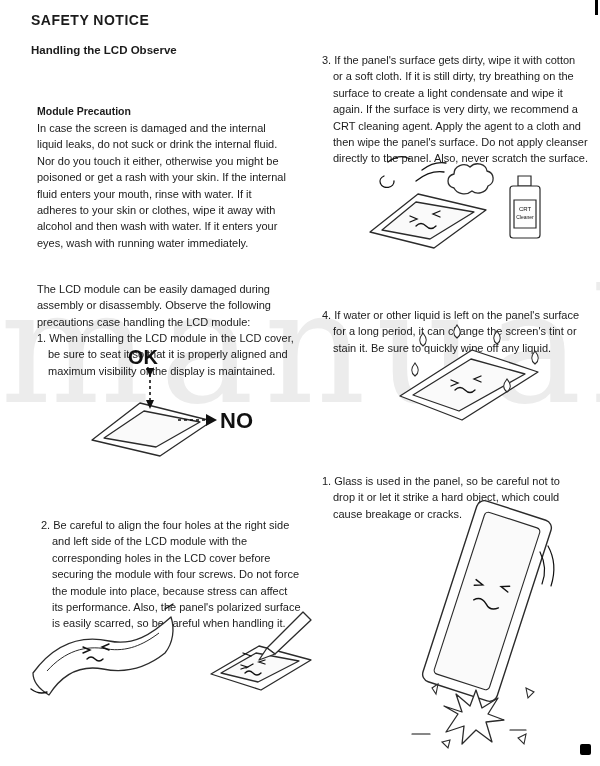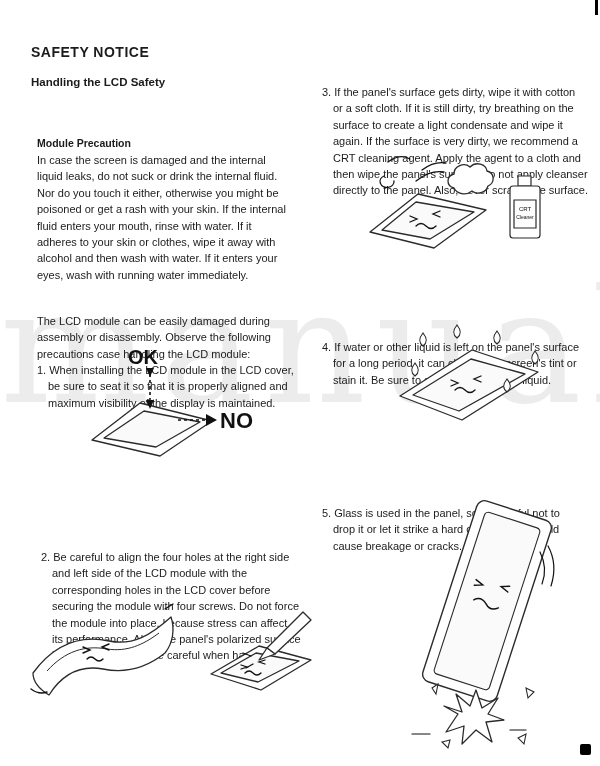--- a/index.html
+++ b/index.html
@@ -2,21 +2,21 @@
 <html><head>
 <meta charset="utf-8">
 <style>
   * { margin:0; padding:0; box-sizing:border-box; }
   html,body { background:#888; }
   #page {
     position:relative; width:600px; height:766px; margin:0 auto;
     background:#ffffff; overflow:hidden;
     font-family:"Liberation Sans", sans-serif; color:#1b1b1b;
   }
-  .blk { position:absolute; z-index:2;margin-top:32px; }
+  .blk { position:absolute; z-index:2; }
   .h1 { font-size:14px; font-weight:700; letter-spacing:.5px; }
   .h2 { font-size:11.5px; font-weight:700; }
   .h3 { font-size:10.5px; font-weight:700; }
   .p  { font-size:11px; line-height:16.4px; }
   .hang { padding-left:11px; text-indent:-11px; }
   .watermark {
     position:absolute; left:0; top:268px; width:100%; z-index:1;
     text-align:center; font-family:"DejaVu Serif", serif;
     font-size:158px; line-height:1; letter-spacing:10px;
     color:#ececec; user-select:none; white-space:nowrap;
@@ -27,33 +27,33 @@
   svg text { font-family:"Liberation Sans", sans-serif; fill:#111; }
 </style>
 </head>
 <body>
 
 <div id="page">
 
   <div class="watermark">manual</div>
 
   <div class="blk h1" style="left:31px; top:12px;">SAFETY NOTICE</div>
-  <div class="blk h2" style="left:31px; top:44px;">Handling the LCD Safety</div>
+  <div class="blk h2" style="left:31px; top:44px;">Handling the LCD Observe</div>
 
   <div class="blk h3" style="left:37px; top:105px;">Module Precaution</div>
   <div class="blk p" style="left:37px; top:120px; width:250px;">In case the screen is damaged and the internal liquid leaks, do not suck or drink the internal fluid. Nor do you touch it either, otherwise you might be poisoned or get a rash with your skin. If the internal fluid enters your mouth, rinse with water. If it adheres to your skin or clothes, wipe it away with alcohol and then wash with water. If it enters your eyes, wash with running water immediately.</div>
 
   <div class="blk p" style="left:37px; top:281px; width:254px;">The LCD module can be easily damaged during assembly or disassembly. Observe the following precautions case handling the LCD module:</div>
 
   <div class="blk p hang" style="left:37px; top:330px; width:258px;">1. When installing the LCD module in the LCD cover, be sure to seat it so that it is properly aligned and maximum visibility of the display is maintained.</div>
   <div class="blk p hang" style="left:41px; top:517px; width:260px;">2. Be careful to align the four holes at the right side and left side of the LCD module with the corresponding holes in the LCD cover before securing the module with four screws. Do not force the module into place, because stress can affect its performance. Also, the panel's polarized surface is easily scarred, so be careful when handling it.</div>
 
   <div class="blk p hang" style="left:322px; top:52px; width:266px;">3. If the panel's surface gets dirty, wipe it with cotton or a soft cloth. If it is still dirty, try breathing on the surface to create a light condensate and wipe it again. If the surface is very dirty, we recommend a CRT cleaning agent. Apply the agent to a cloth and then wipe the panel's surface. Do not apply cleanser directly to the panel. Also, never scratch the surface.</div>
   <div class="blk p hang" style="left:322px; top:307px; width:266px;">4. If water or other liquid is left on the panel's surface for a long period, it can change the screen's tint or stain it. Be sure to quickly wipe off any liquid.</div>
-  <div class="blk p hang" style="left:322px; top:473px; width:260px;">5. Glass is used in the panel, so be careful not to drop it or let it strike a hard object, which could cause breakage or cracks.</div>
+  <div class="blk p hang" style="left:322px; top:473px; width:260px;">1. Glass is used in the panel, so be careful not to drop it or let it strike a hard object, which could cause breakage or cracks.</div>
 
   <svg class="ill" style="left:78px; top:336px;" width="225" height="128" viewBox="0 0 225 128">
     <g stroke="#2b2b2b" stroke-width="1.3" fill="#ffffff" stroke-linejoin="round">
       <polygon points="14,104 82,120 134,85 62,67"></polygon>
       <polygon points="26,102 78,111 122,86 66,75" fill="#fafafa"></polygon>
     </g>
     <text x="50" y="28" font-size="20" font-weight="bold">OK</text>
     <line x1="72" y1="32" x2="72" y2="66" stroke="#111" stroke-width="1.6" stroke-dasharray="3,3"></line>
     <polygon points="68,32 76,32 72,41" fill="#111"></polygon>
     <polygon points="68,64 76,64 72,73" fill="#111"></polygon>

